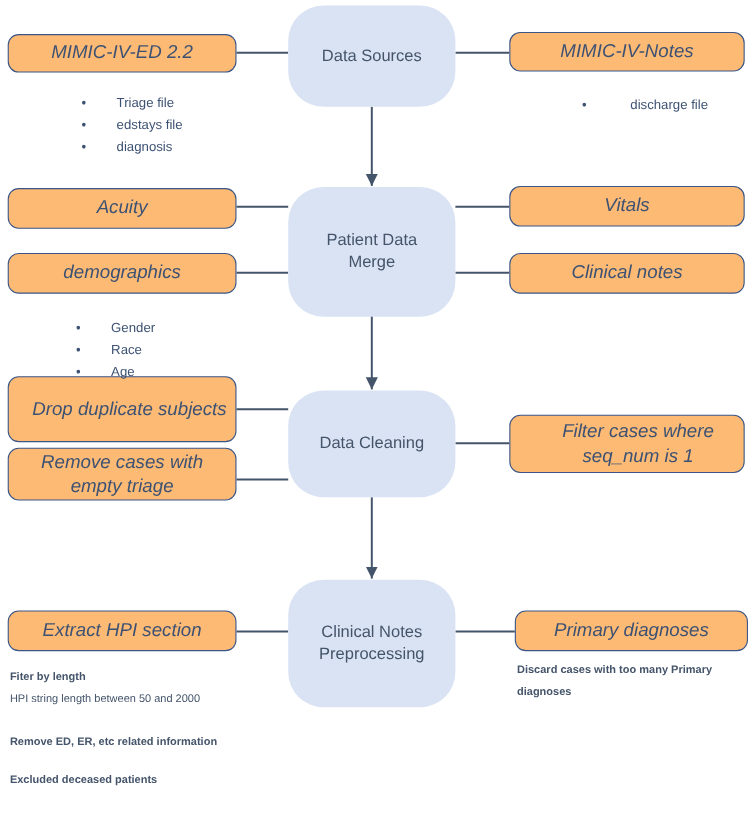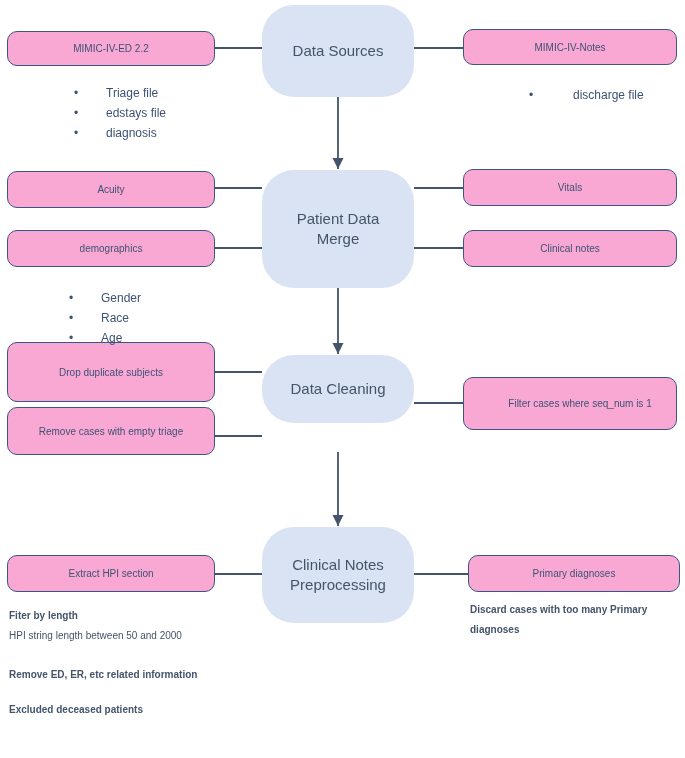--- a/index.html
+++ b/index.html
@@ -28,27 +28,28 @@
   }
   .stage{
     left:262px;width:152px;
     background:var(--stage-fill);
     border-radius:32px;
     font-size:15px;
     color:var(--ink);
     line-height:1.35;
   }
   .white{
-    background:#f9a8d4;
+    background:#fdba74;
     border:1.5px solid var(--box-border);
     border-radius:10px;
-    font-size:10px;
+    font-size:17px;
     color:var(--label);
     line-height:1.3;
     padding:2px 8px;
+    font-style:italic;
   }
   .leftcol{left:7px;width:208px;}
   .rightcol{left:463px;width:214px;}
 
   .blist{
     position:absolute;margin:16px;padding:0;list-style:none;
     font-size:12px;color:var(--label);
   }
   .blist li{display:flex;line-height:20px;}
   .blist li::before{content:"\2022";flex:0 0 auto;}
@@ -89,37 +90,37 @@
     <line x1="338" y1="267" x2="338" y2="354" marker-end="url(#arrowhead)"></line>
     <line x1="338" y1="452" x2="338" y2="526" marker-end="url(#arrowhead)"></line>
   </svg>
 
   <div class="box stage" style="top:5px;height:92px;">
     <span>Data Sources</span>
   </div>
   <div class="box stage" style="top:170px;height:118px;">
     <span style="max-width:110px;">Patient Data Merge</span>
   </div>
-  <div class="box stage" style="top:355px;height:68px;">
+  <div class="box stage" style="top:355px;height:97px;">
     <span>Data Cleaning</span>
   </div>
-  <div class="box stage" style="top:527px;height:96px;">
+  <div class="box stage" style="top:527px;height:116px;">
     <span style="max-width:130px;">Clinical Notes Preprocessing</span>
   </div>
 
   <div class="box white leftcol" style="top:31px;height:35px;">
     <span>MIMIC-IV-ED 2.2</span>
   </div>
   <div class="box white leftcol" style="top:171px;height:37px;">
     <span>Acuity</span>
   </div>
   <div class="box white leftcol" style="top:230px;height:37px;">
     <span>demographics</span>
   </div>
-  <div class="box white leftcol" style="top:342px;height:60px;">
+  <div class="box white leftcol" style="top:342px;height:60px;justify-content:flex-end;">
     <span>Drop duplicate subjects</span>
   </div>
   <div class="box white leftcol" style="top:407px;height:48px;">
     <span style="max-width:185px;">Remove cases with empty triage</span>
   </div>
   <div class="box white leftcol" style="top:555px;height:37px;">
     <span>Extract HPI section</span>
   </div>
 
   <div class="box white rightcol" style="top:29px;height:36px;">

